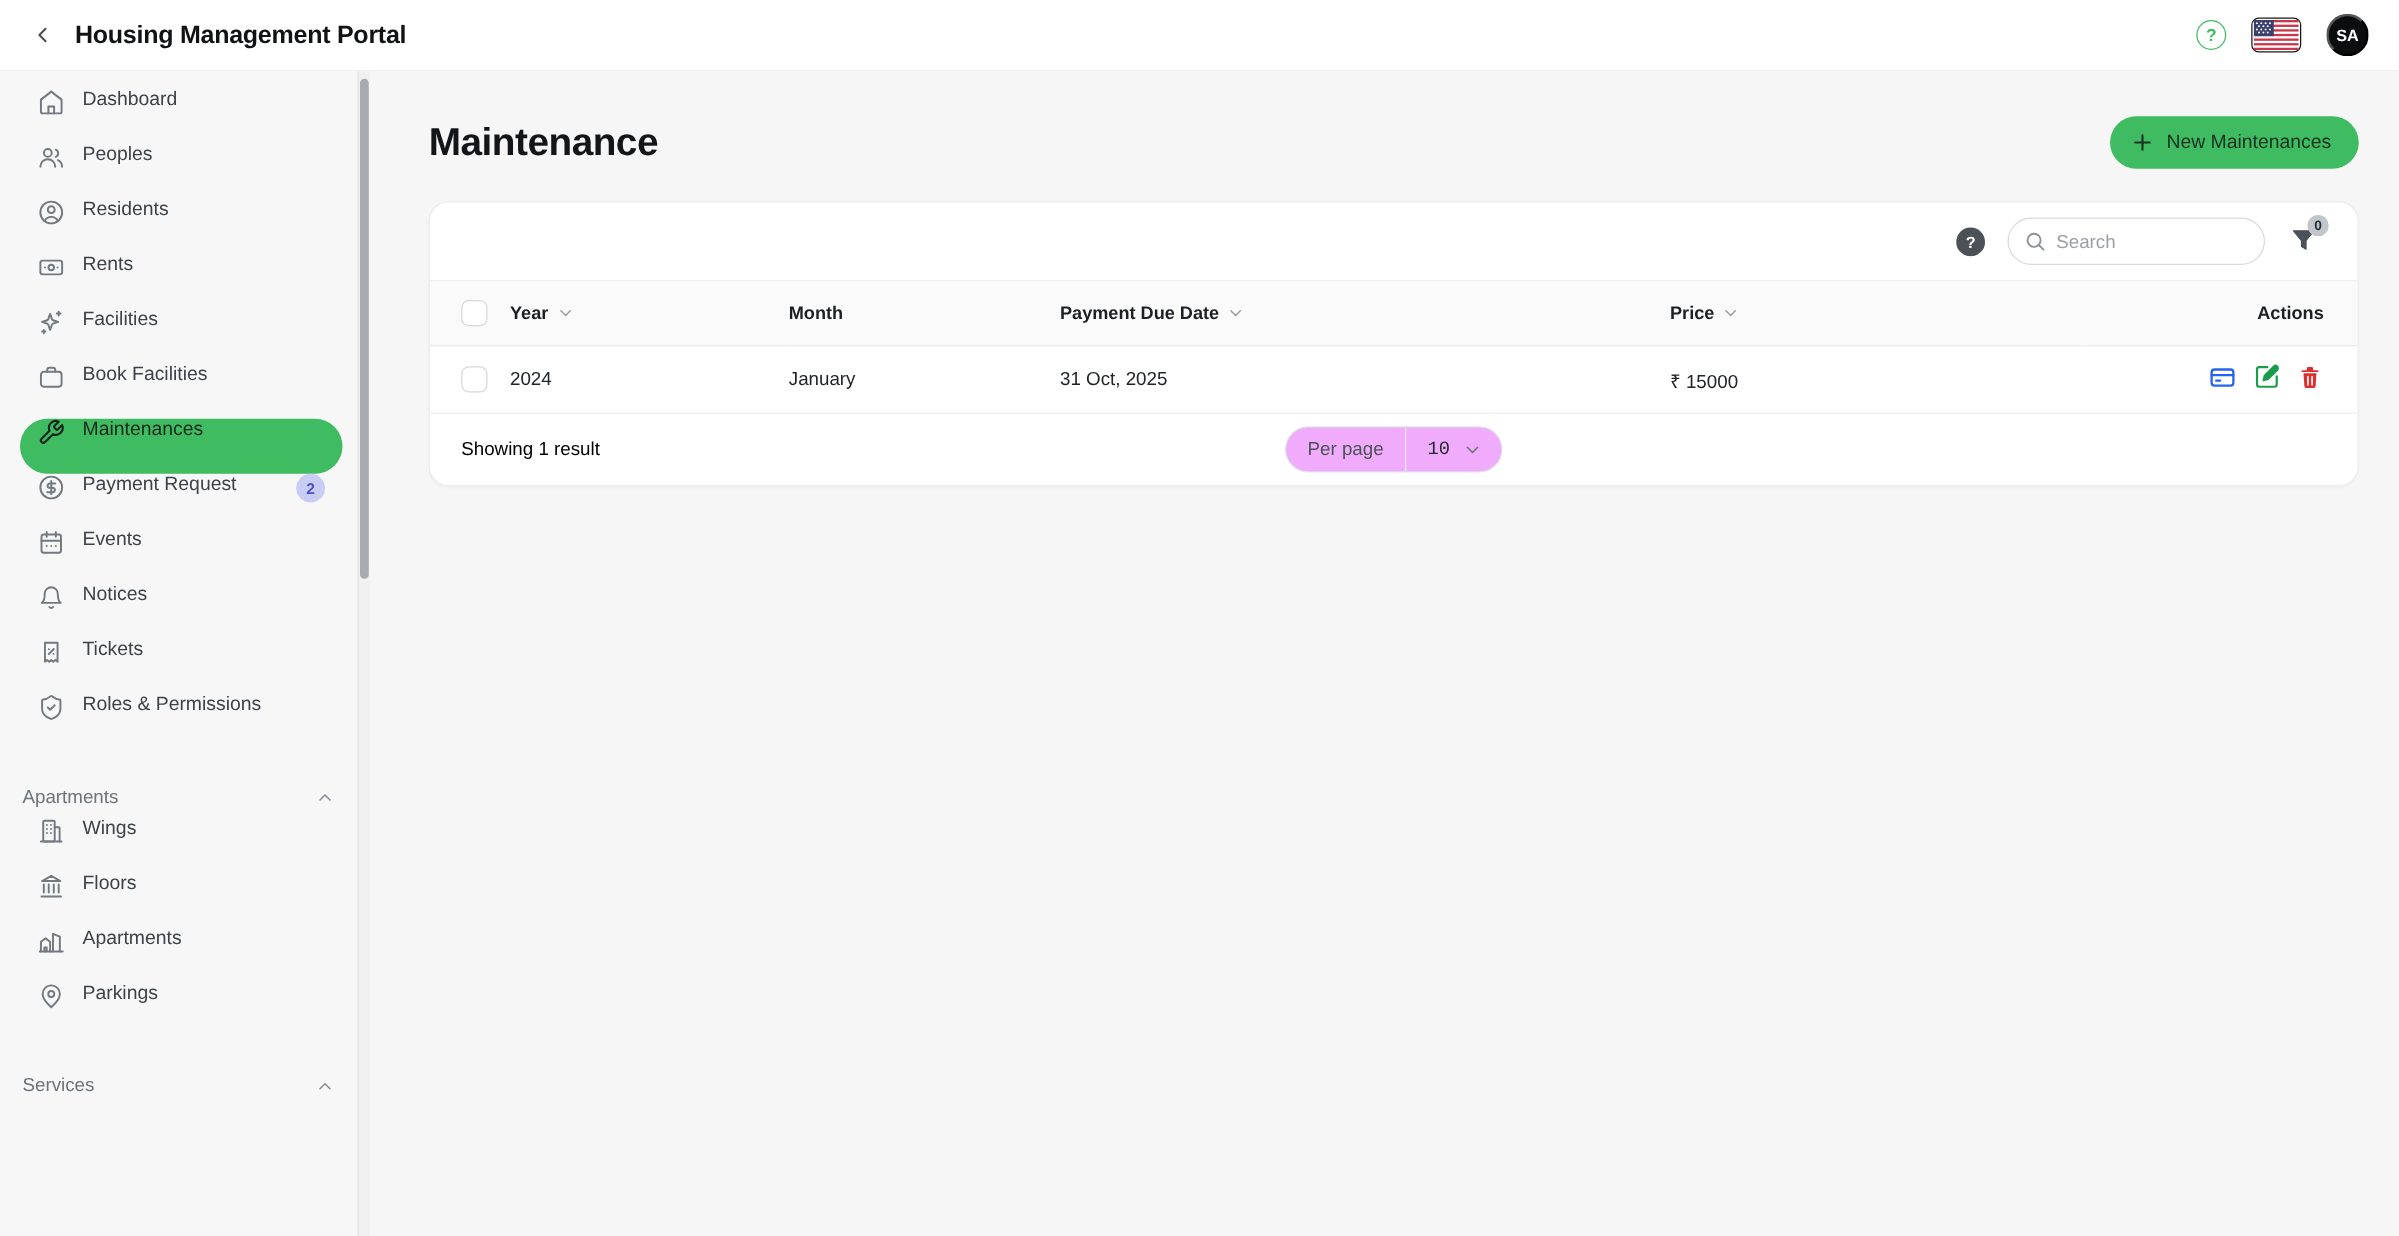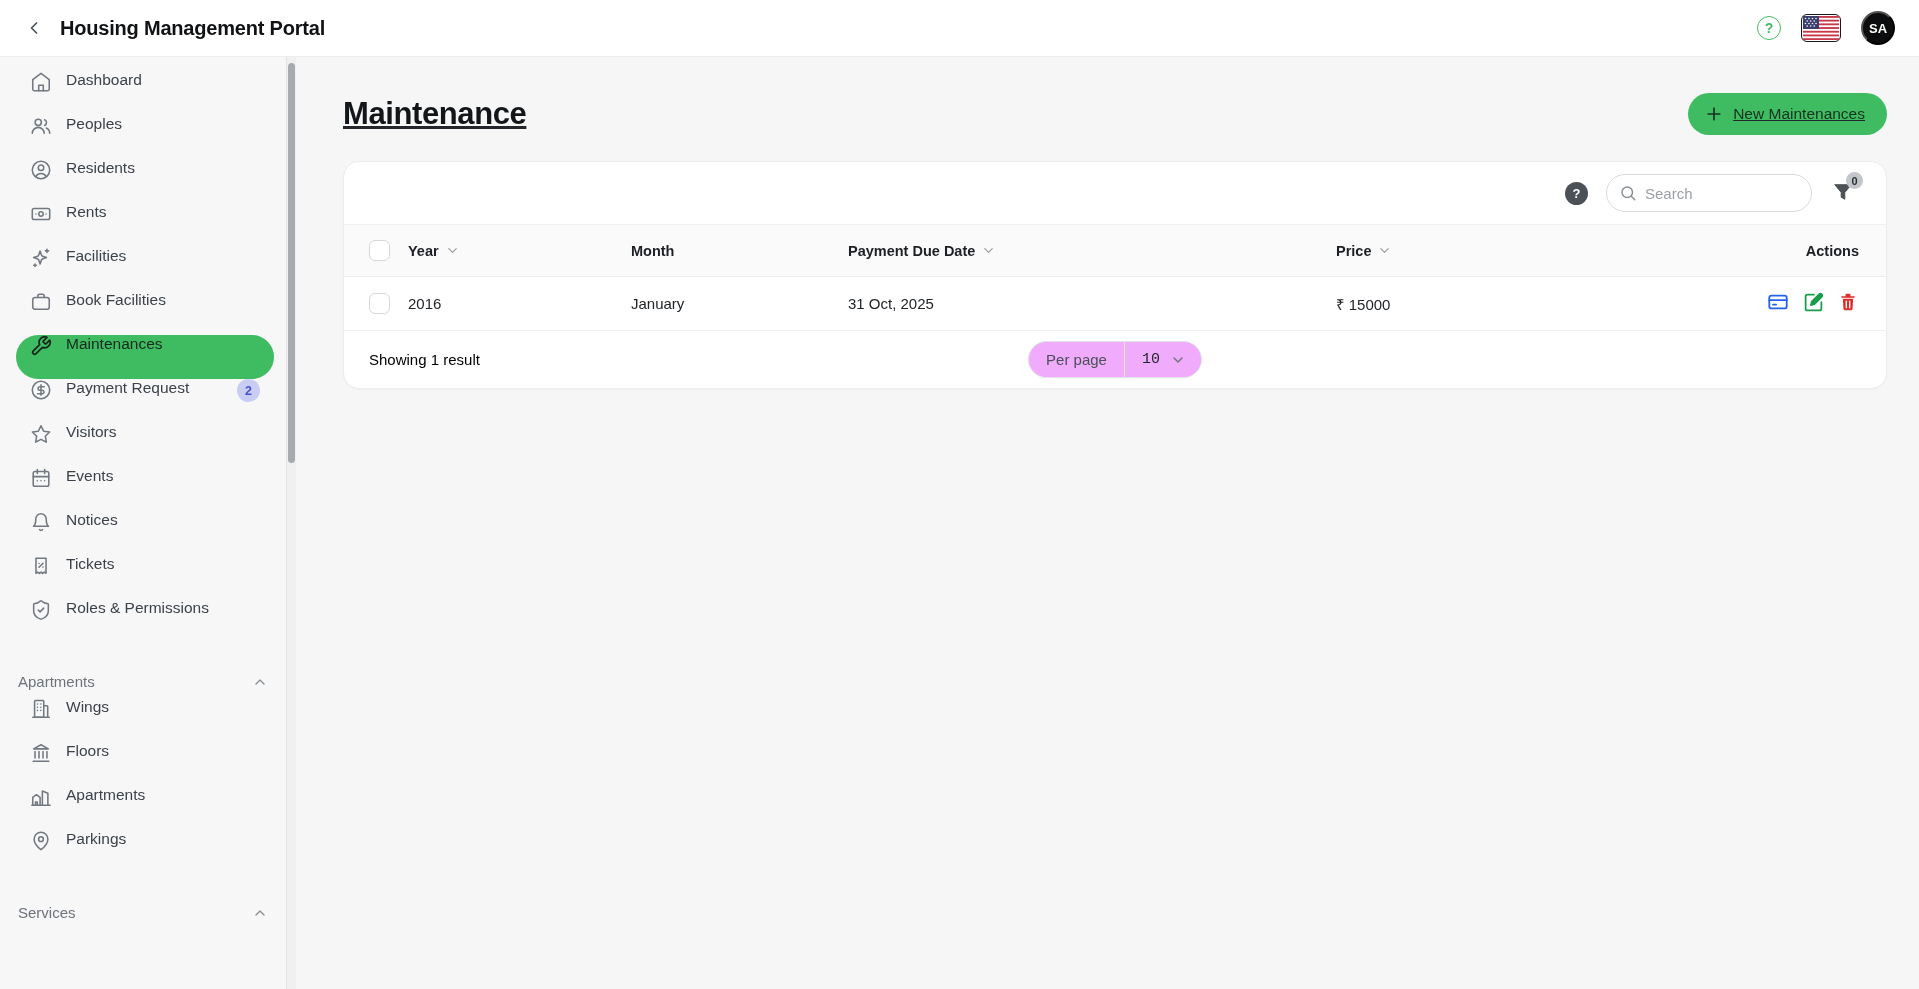--- a/index.html
+++ b/index.html
@@ -36,21 +36,21 @@
     font-size:12.5px; font-weight:600; display:flex; align-items:center; justify-content:center; }
   .sb-section { margin-top:30px; margin-bottom:8px; display:flex; align-items:center;
     justify-content:space-between; padding:0 6px 0 2px; color:#6d737a; font-size:15px; cursor:pointer; }
   .sb-scroll-track { position:absolute; top:0; right:0; width:10px; height:100%;
     background:#f0f0f1; border-left:1px solid #e4e4e6; }
   .sb-scroll-thumb { position:absolute; top:6px; left:1px; width:7px; height:400px;
     background:#a7abb0; border-radius:4px; cursor:grab; }
 
   
   .main { flex:1; padding:36px 32px 0 47px; }
-  .page-head { display:flex; align-items:center; justify-content:space-between;text-decoration:underline; }
+  .page-head { display:flex; align-items:center; justify-content:space-between; }
   .page-title { font-size:31px; font-weight:800; color:#131619; letter-spacing:-.4px; }
   .new-btn { height:42px; padding:0 22px 0 16px; border:none; border-radius:21px;
     background:var(--accent-green,#3fbc62); color:#17301f; font-size:15.5px; font-weight:500;
     font-family:inherit; display:flex; align-items:center; gap:9px; cursor:pointer; }
 
   .card { margin-top:26px; background:#fff; border-radius:16px; border:1px solid #ededee;
     box-shadow:0 1px 2px rgba(20,22,25,.03); overflow:hidden; }
 
   
   .card-toolbar { height:62px; display:flex; align-items:center; justify-content:flex-end;
@@ -205,26 +205,20 @@
   <div class="sb-item">
     <svg width="22" height="22" viewBox="0 0 24 24" fill="none" stroke="#737980" stroke-width="1.7" stroke-linecap="round" stroke-linejoin="round">
           <circle cx="12" cy="12" r="9.5"></circle>
           <path d="M15.5 8.5h-4.8a1.9 1.9 0 1 0 0 3.8h2.6a1.9 1.9 0 1 1 0 3.8H8.5"></path>
           <path d="M12 6.2v11.6"></path>
         </svg>
     <span class="sb-label">Payment Request</span>
     <span class="sb-badge">2</span>
   </div>
 
-  <div class="sb-item">
-    <svg width="22" height="22" viewBox="0 0 24 24" fill="none" stroke="#737980" stroke-width="1.7" stroke-linecap="round" stroke-linejoin="round">
-          <polygon points="12 3 14.9 8.9 21.4 9.8 16.7 14.4 17.8 20.9 12 17.8 6.2 20.9 7.3 14.4 2.6 9.8 9.1 8.9"></polygon>
-        </svg>
-    <span class="sb-label">Visitors</span>
-  </div>
 
   <div class="sb-item">
     <svg width="22" height="22" viewBox="0 0 24 24" fill="none" stroke="#737980" stroke-width="1.7" stroke-linecap="round" stroke-linejoin="round">
           <rect x="3.5" y="5" width="17" height="16" rx="2"></rect>
           <path d="M8 2.8V7M16 2.8V7M3.5 10.5h17"></path>
           <path d="M8 15h.01M12 15h.01M16 15h.01"></path>
         </svg>
     <span class="sb-label">Events</span>
   </div>
 
@@ -375,21 +369,21 @@
                   </svg>
                 </span></th>
           <th class="th-actions">Actions</th>
         </tr>
       </thead>
       <tbody>
         <tr>
           <td class="cell-check">
                 <input type="checkbox" class="checkbox" style="">
               </td>
-          <td>2016</td>
+          <td>2024</td>
           <td>January</td>
           <td>31 Oct, 2025</td>
           <td>₹ 15000</td>
           <td class="td-actions">
             <span class="row-actions">
               <button class="icon-btn">
                 <svg width="22" height="22" viewBox="0 0 24 24" fill="none" stroke="#2563eb" stroke-width="2" stroke-linecap="round" stroke-linejoin="round">
                       <rect x="2.5" y="5" width="19" height="14" rx="2.5"></rect>
                       <path d="M2.5 10h19"></path>
                       <path d="M6.5 14.8h3.5"></path>

